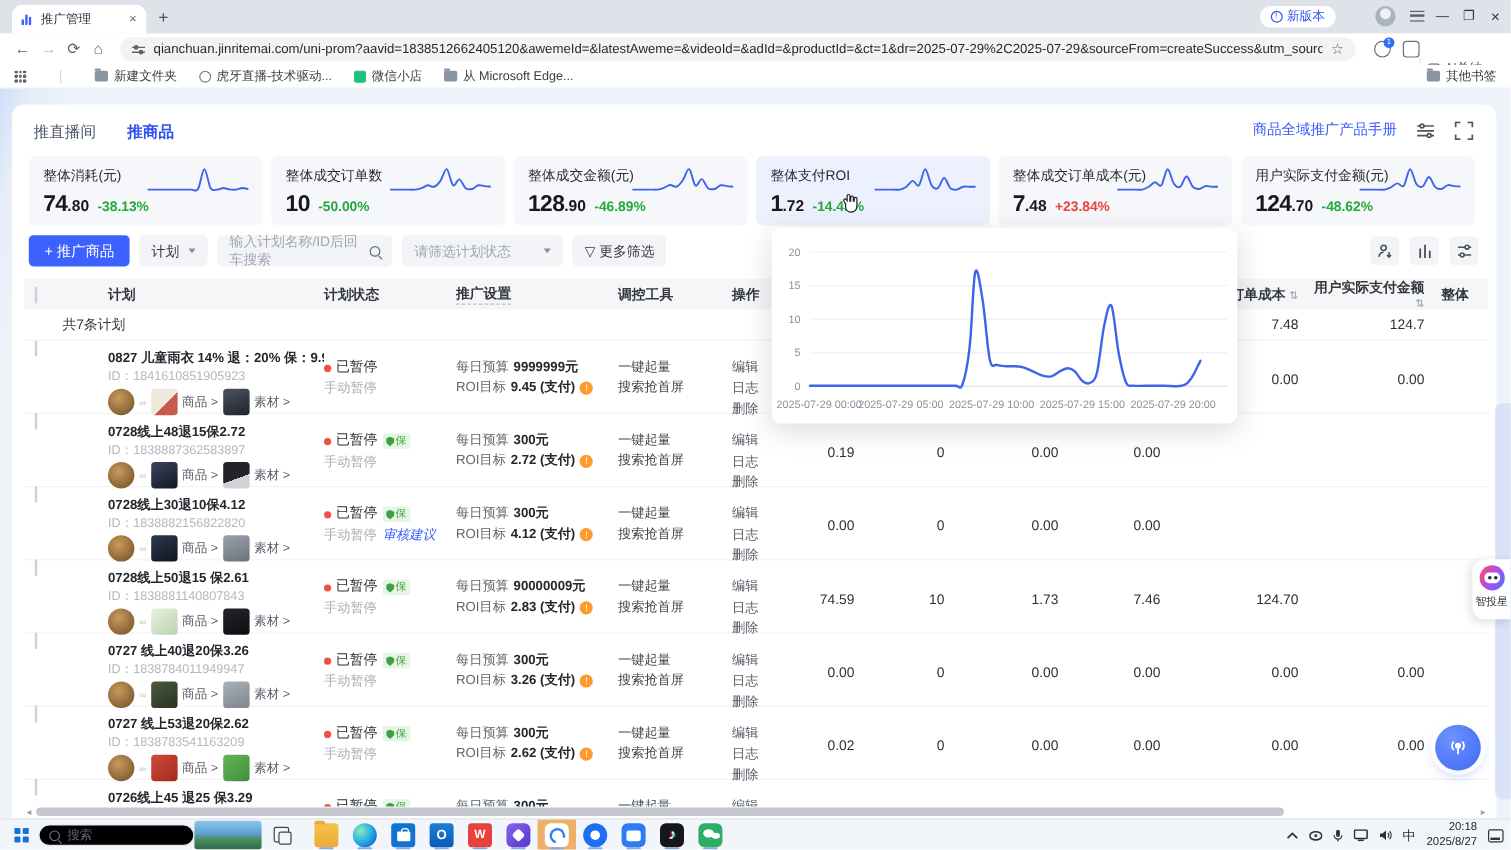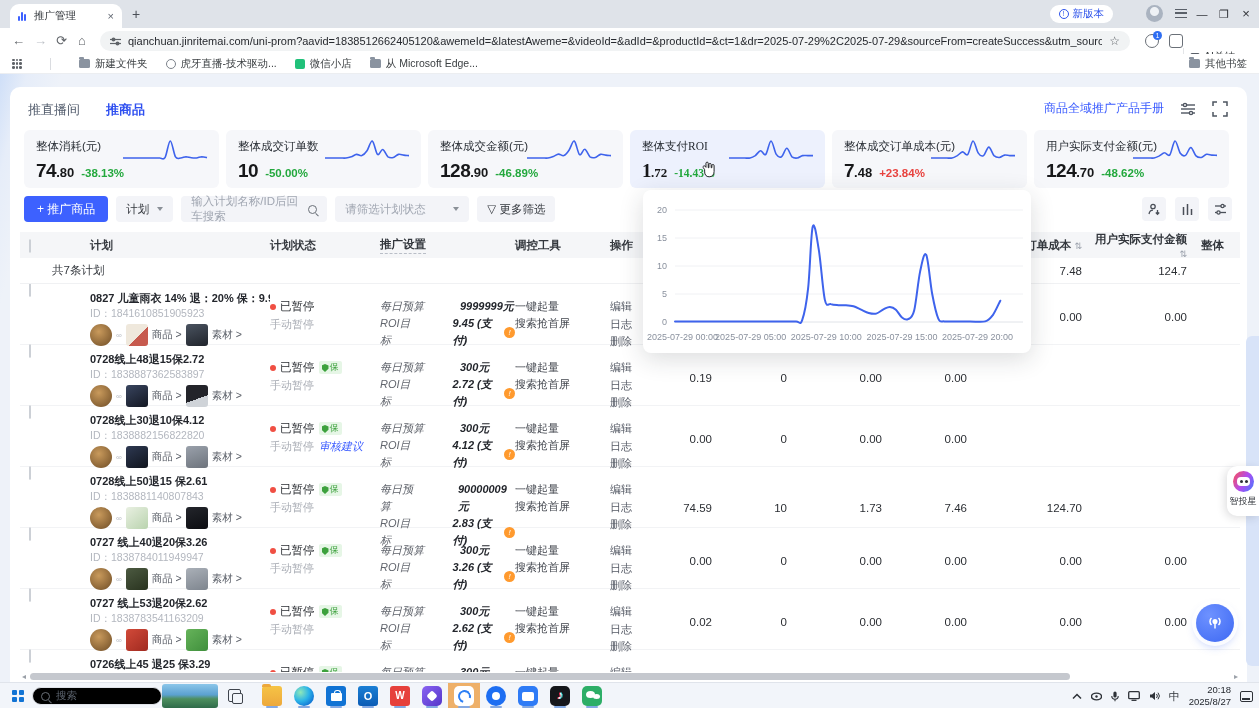--- a/index.html
+++ b/index.html
@@ -52,21 +52,21 @@
   .content{position:absolute;left:10px;top:13px;width:1237px;height:595px;background:#fff;border-radius:10px 10px 0 0;}
   .pg-tabs{position:absolute;left:28px;top:27px;display:flex;gap:26px;font-size:13px;color:#4e5869;}
   .pg-tab.active{color:#2f50f0;font-weight:bold;}
   .hdr-right{position:absolute;right:31px;top:26px;display:flex;align-items:center;gap:16px;}
   .manual-link{font-size:12px;color:#3a5bff;}
   .hdr-ic{width:16px;height:16px;color:#4e5560;}
 
   
   .cards{position:absolute;left:24px;top:56px;display:flex;gap:7px;}
   .card{width:195px;height:58px;background:#f6f7fa;border-radius:6px;position:relative;padding:9px 12px;}
-  .card.hover{background:#edf1fd;font-family:Liberation Serif, serif;}
+  .card.hover{background:#edf1fd;}
   .card-label{font-size:11.5px;color:#272c33;}
   .card-spark{position:absolute;right:10px;top:6px;}
   .card-val{position:absolute;left:12px;top:30px;display:flex;align-items:baseline;}
   .v-int{font-size:19px;font-weight:bold;color:#17181a;letter-spacing:-.5px;}
   .v-dec{font-size:13px;font-weight:bold;color:#17181a;}
   .delta{font-size:11.5px;margin-left:7px;font-weight:bold;}
   .delta.down{color:#23a83d;}
   .delta.up{color:#e8433f;}
 
   
@@ -104,22 +104,22 @@
   .linkg{font-size:8px;color:#b8bcc3;}
   .thumb{width:22px;height:22px;border-radius:3px;flex:none;}
   .tlink{font-size:10.5px;color:#585d66;white-space:nowrap;}
   .status-cell,.set-cell,.tools-cell,.ops-cell{padding-top:14px;line-height:1.55;}
   .st1{display:flex;align-items:center;gap:4px;color:#2b2e33;}
   .rdot{width:6px;height:6px;border-radius:50%;background:#f04f43;flex:none;}
   .badge-bao{display:inline-flex;align-items:center;gap:1px;background:#e6f6e6;border-radius:2px;padding:0 3px;height:13px;font-size:9px;color:#3da13d;}
   .shield{width:7px;height:8px;background:#3da13d;clip-path:polygon(50% 0,100% 20%,100% 60%,50% 100%,0 60%,0 20%);}
   .st2{font-size:11px;color:#a9adb5;display:flex;gap:5px;}
   .review-link{color:#3a5bff;font-style:italic;}
-  .set-line{display:flex;align-items:center;gap:4px;color:#61656d;font-size:11px;font-style:italic;}
-  .set-line b{color:#23262c;margin-left:32px;}
+  .set-line{display:flex;align-items:center;gap:4px;color:#61656d;font-size:11px;}
+  .set-line b{color:#23262c;}
   .warn{width:11px;height:11px;border-radius:50%;background:#ff9a2e;color:#fff;font-size:8px;line-height:11px;text-align:center;flex:none;}
   .tools-cell{color:#41454d;font-size:11px;}
   .ops-cell{color:#565b66;font-size:11px;line-height:1.6;}
   .m-val{display:flex;align-items:center;justify-content:flex-end;padding-right:8px;color:#2b2e33;font-size:11.5px;}
 
   
   .popup{position:absolute;left:643px;top:190px;width:388px;height:163px;background:#fff;border-radius:8px;box-shadow:0 6px 24px rgba(31,35,41,.16);z-index:30;}
   .popup svg{display:block;}
   .popup text.tick{font-size:9px;fill:#8a919e;font-family:"Liberation Sans",sans-serif;}
 

